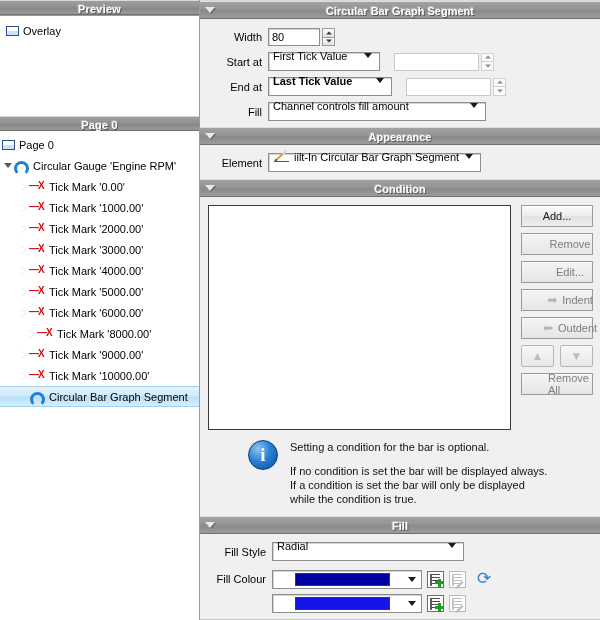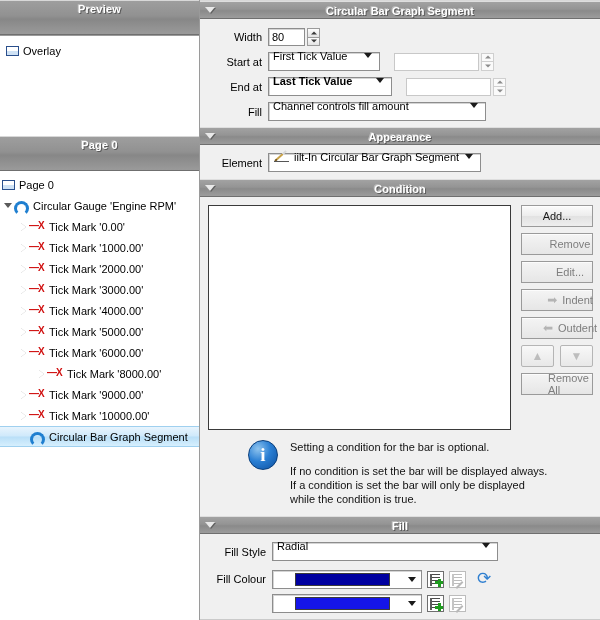--- a/index.html
+++ b/index.html
@@ -25,21 +25,21 @@
   .left-col {
     width: 200px;
     height: 620px;
     box-sizing: border-box;
     background: #f0f0f0;
     display: flex;
     flex-direction: column;
     border-right: 1px solid #9a9a9a;
   }
   .panel-header {
-    height: 35px;
+    height: 15px;
     line-height: 17px;
     background: linear-gradient(to bottom, #9e9e9e 0%, #919191 45%, #878787 55%, #9a9a9a 100%);
     border-top: 1px solid #d8d8d8;
     border-bottom: 1px solid #6f6f6f;
     text-align: center;
     font-weight: bold;
     font-size: 11px;
     color: #ffffff;
     text-shadow: 1px 1px 0 #5a5a5a, -1px -1px 0 #b9b9b9;
     position: relative;
@@ -487,21 +487,21 @@
       <div class="tree-row" style="padding-left:18px;">
         <span class="expander closed"></span>
         <span class="ico ico-tick"></span>
         <span class="tree-label">Tick Mark '5000.00'</span>
       </div>
       <div class="tree-row" style="padding-left:18px;">
         <span class="expander closed"></span>
         <span class="ico ico-tick"></span>
         <span class="tree-label">Tick Mark '6000.00'</span>
       </div>
-      <div class="tree-row" style="padding-left:36px;">
+      <div class="tree-row" style="padding-left:26px;">
         <span class="expander closed"></span>
         <span class="ico ico-tick"></span>
         <span class="tree-label">Tick Mark '8000.00'</span>
       </div>
       <div class="tree-row" style="padding-left:18px;">
         <span class="expander closed"></span>
         <span class="ico ico-tick"></span>
         <span class="tree-label">Tick Mark '9000.00'</span>
       </div>
       <div class="tree-row" style="padding-left:18px;">
@@ -521,21 +521,21 @@
   <div class="right-col">
 
     <div class="section-header">
       <span class="collapse-tri"></span>
       <span>Circular Bar Graph Segment</span>
     </div>
 
     <div class="sec-body" style="padding:9px 0 6px 0;">
       <div class="form-row">
         <span class="form-label lbl-w">Width</span>
-        <span class="txtbox" style="width:37px;">80</span>
+        <span class="txtbox" style="width:52px;">80</span>
         <span class="spinner">
           <span class="spin-btn up"></span>
           <span class="spin-btn down"></span>
         </span>
       </div>
 
       <div class="form-row">
         <span class="form-label lbl-w">Start at</span>
         <span class="combo" style="width:112px;">
           <span class="cb-text">First Tick Value</span>
@@ -639,21 +639,21 @@
     </div>
 
     <div class="section-header" style="margin-top:10px;">
       <span class="collapse-tri"></span>
       <span>Fill</span>
     </div>
 
     <div class="sec-body fill-body">
       <div class="form-row" style="margin-bottom:8px;">
         <span class="form-label" style="width:72px;">Fill Style</span>
-        <span class="combo" style="width:226px;">
+        <span class="combo" style="width:192px;">
           <span class="cb-text">Radial</span>
           <span class="cb-arrow"></span>
         </span>
       </div>
 
       <div class="form-row" style="margin-bottom:5px;">
         <span class="form-label" style="width:72px;">Fill Colour</span>
         <span class="swatch-combo">
           <span class="swatch" id="sw1" style="background: rgb(0, 0, 160);"></span>
           <span class="sw-spacer"></span>

